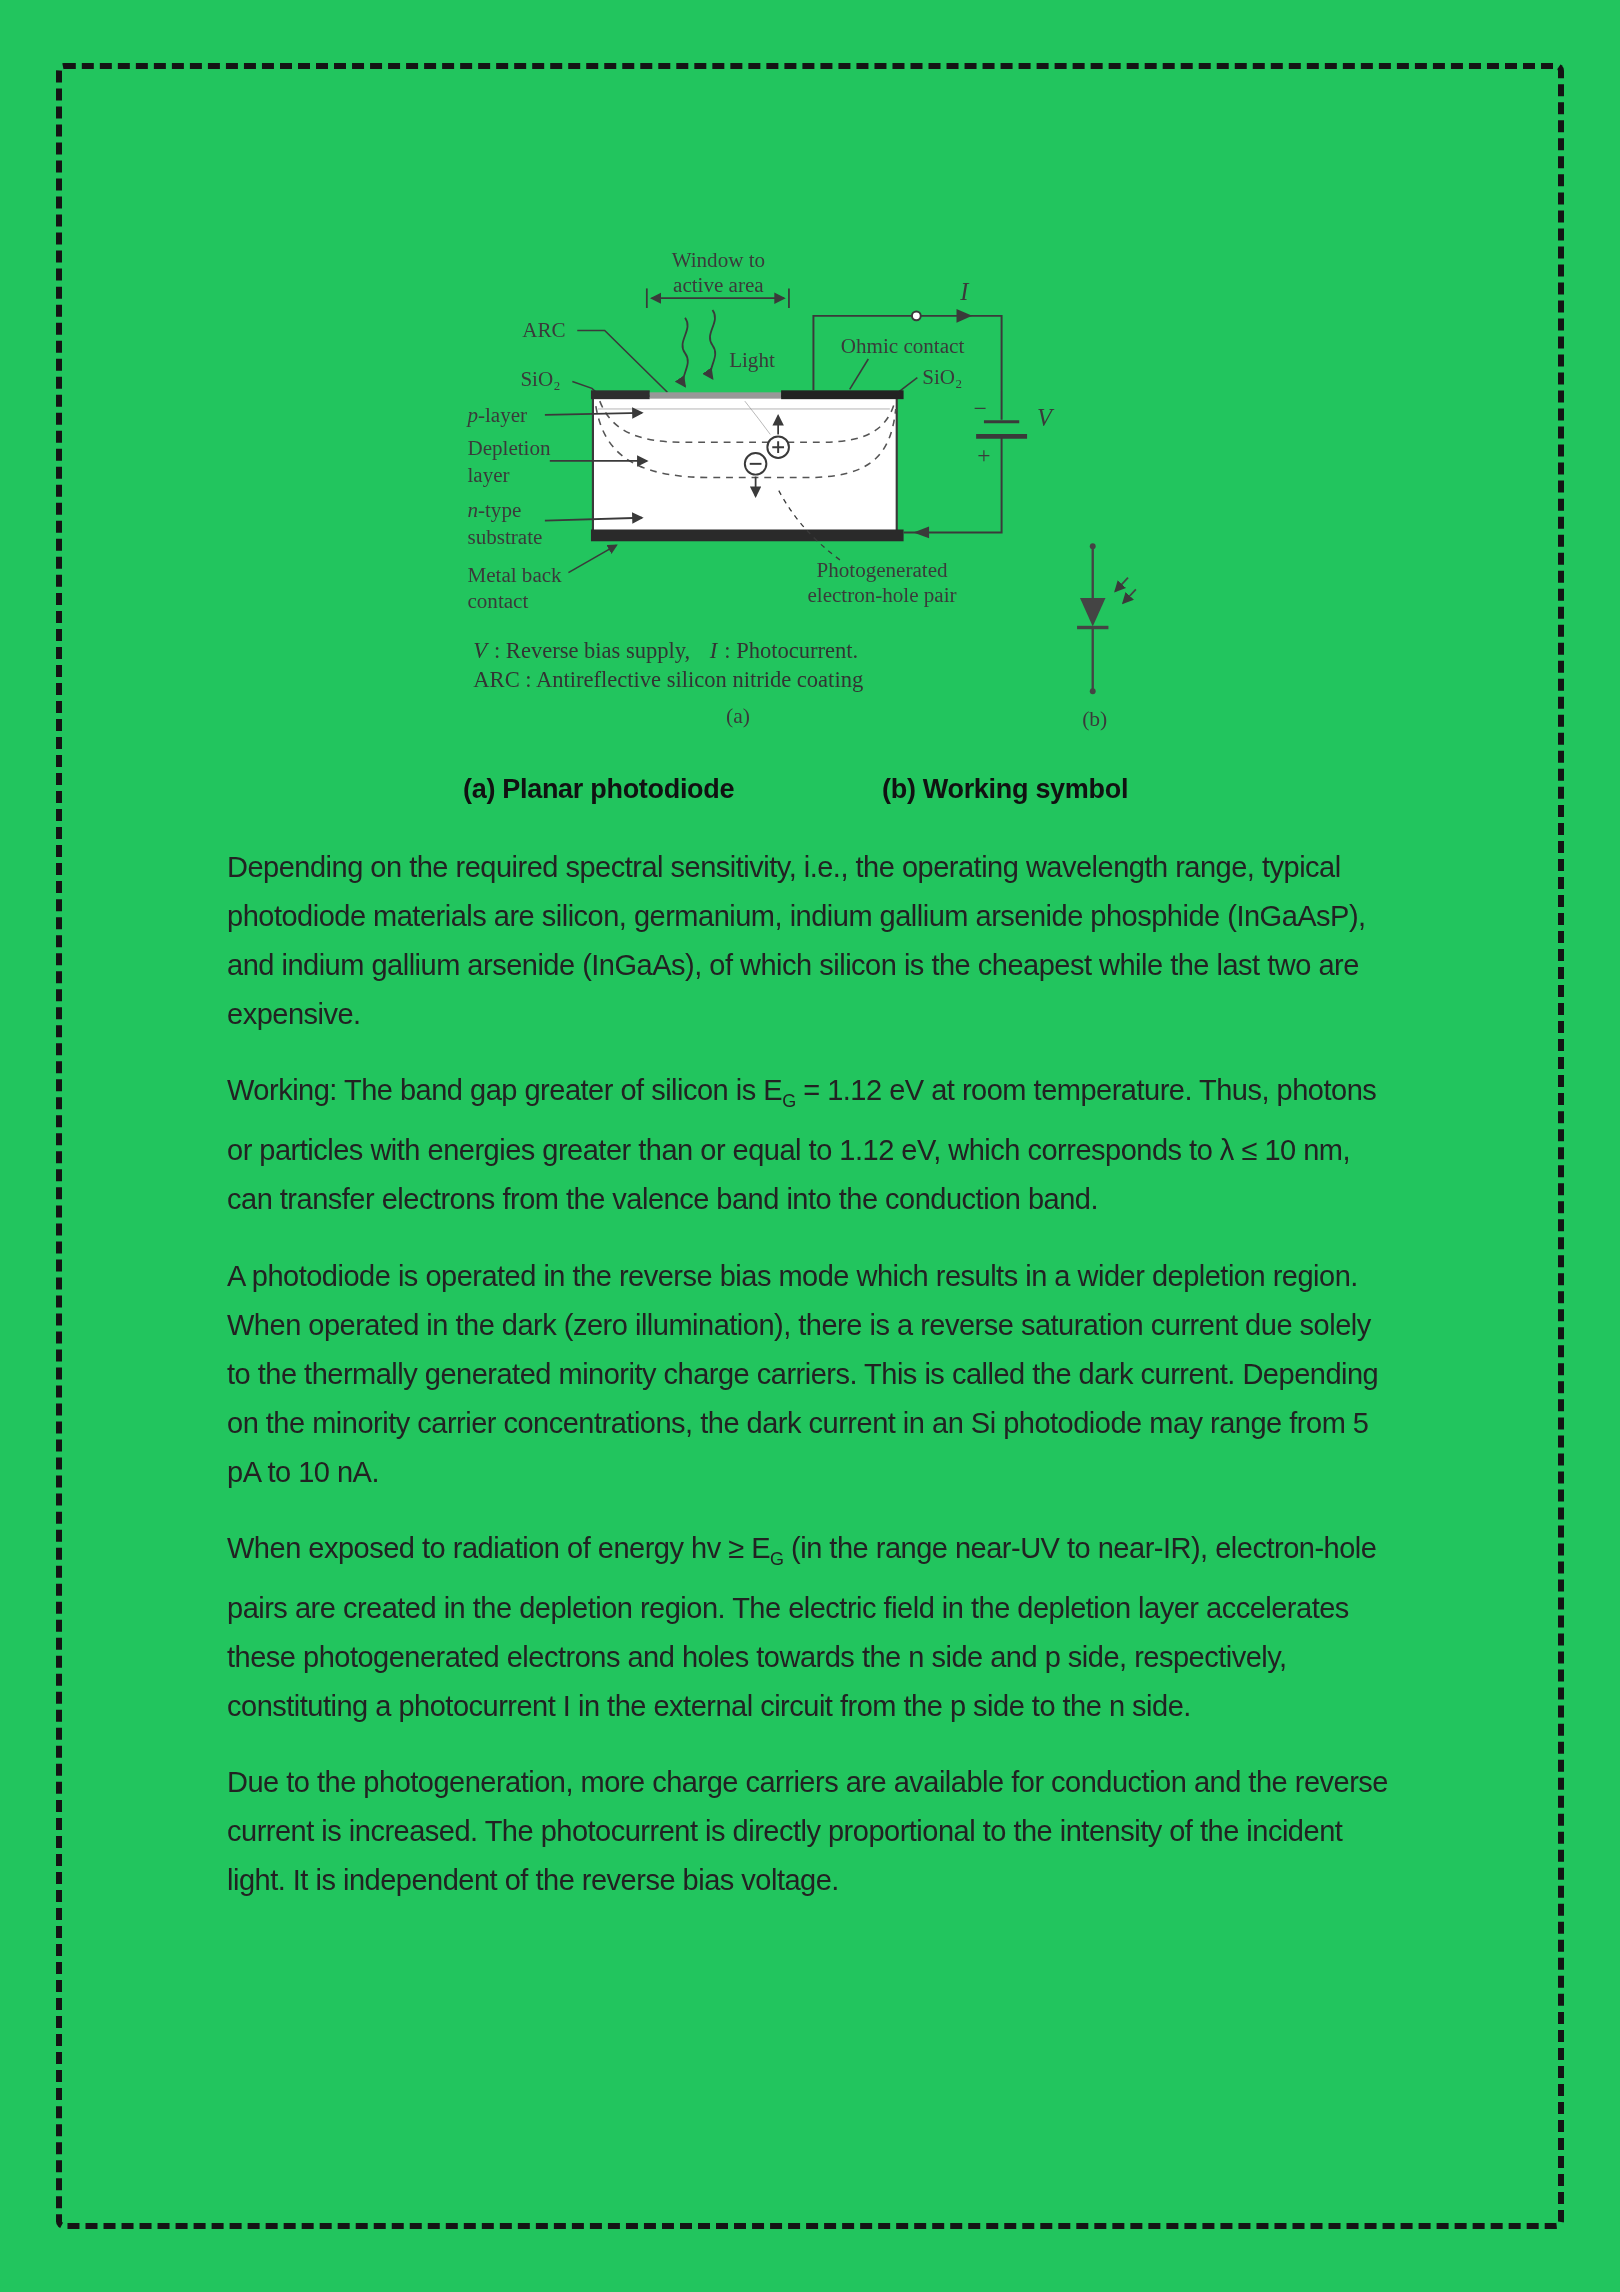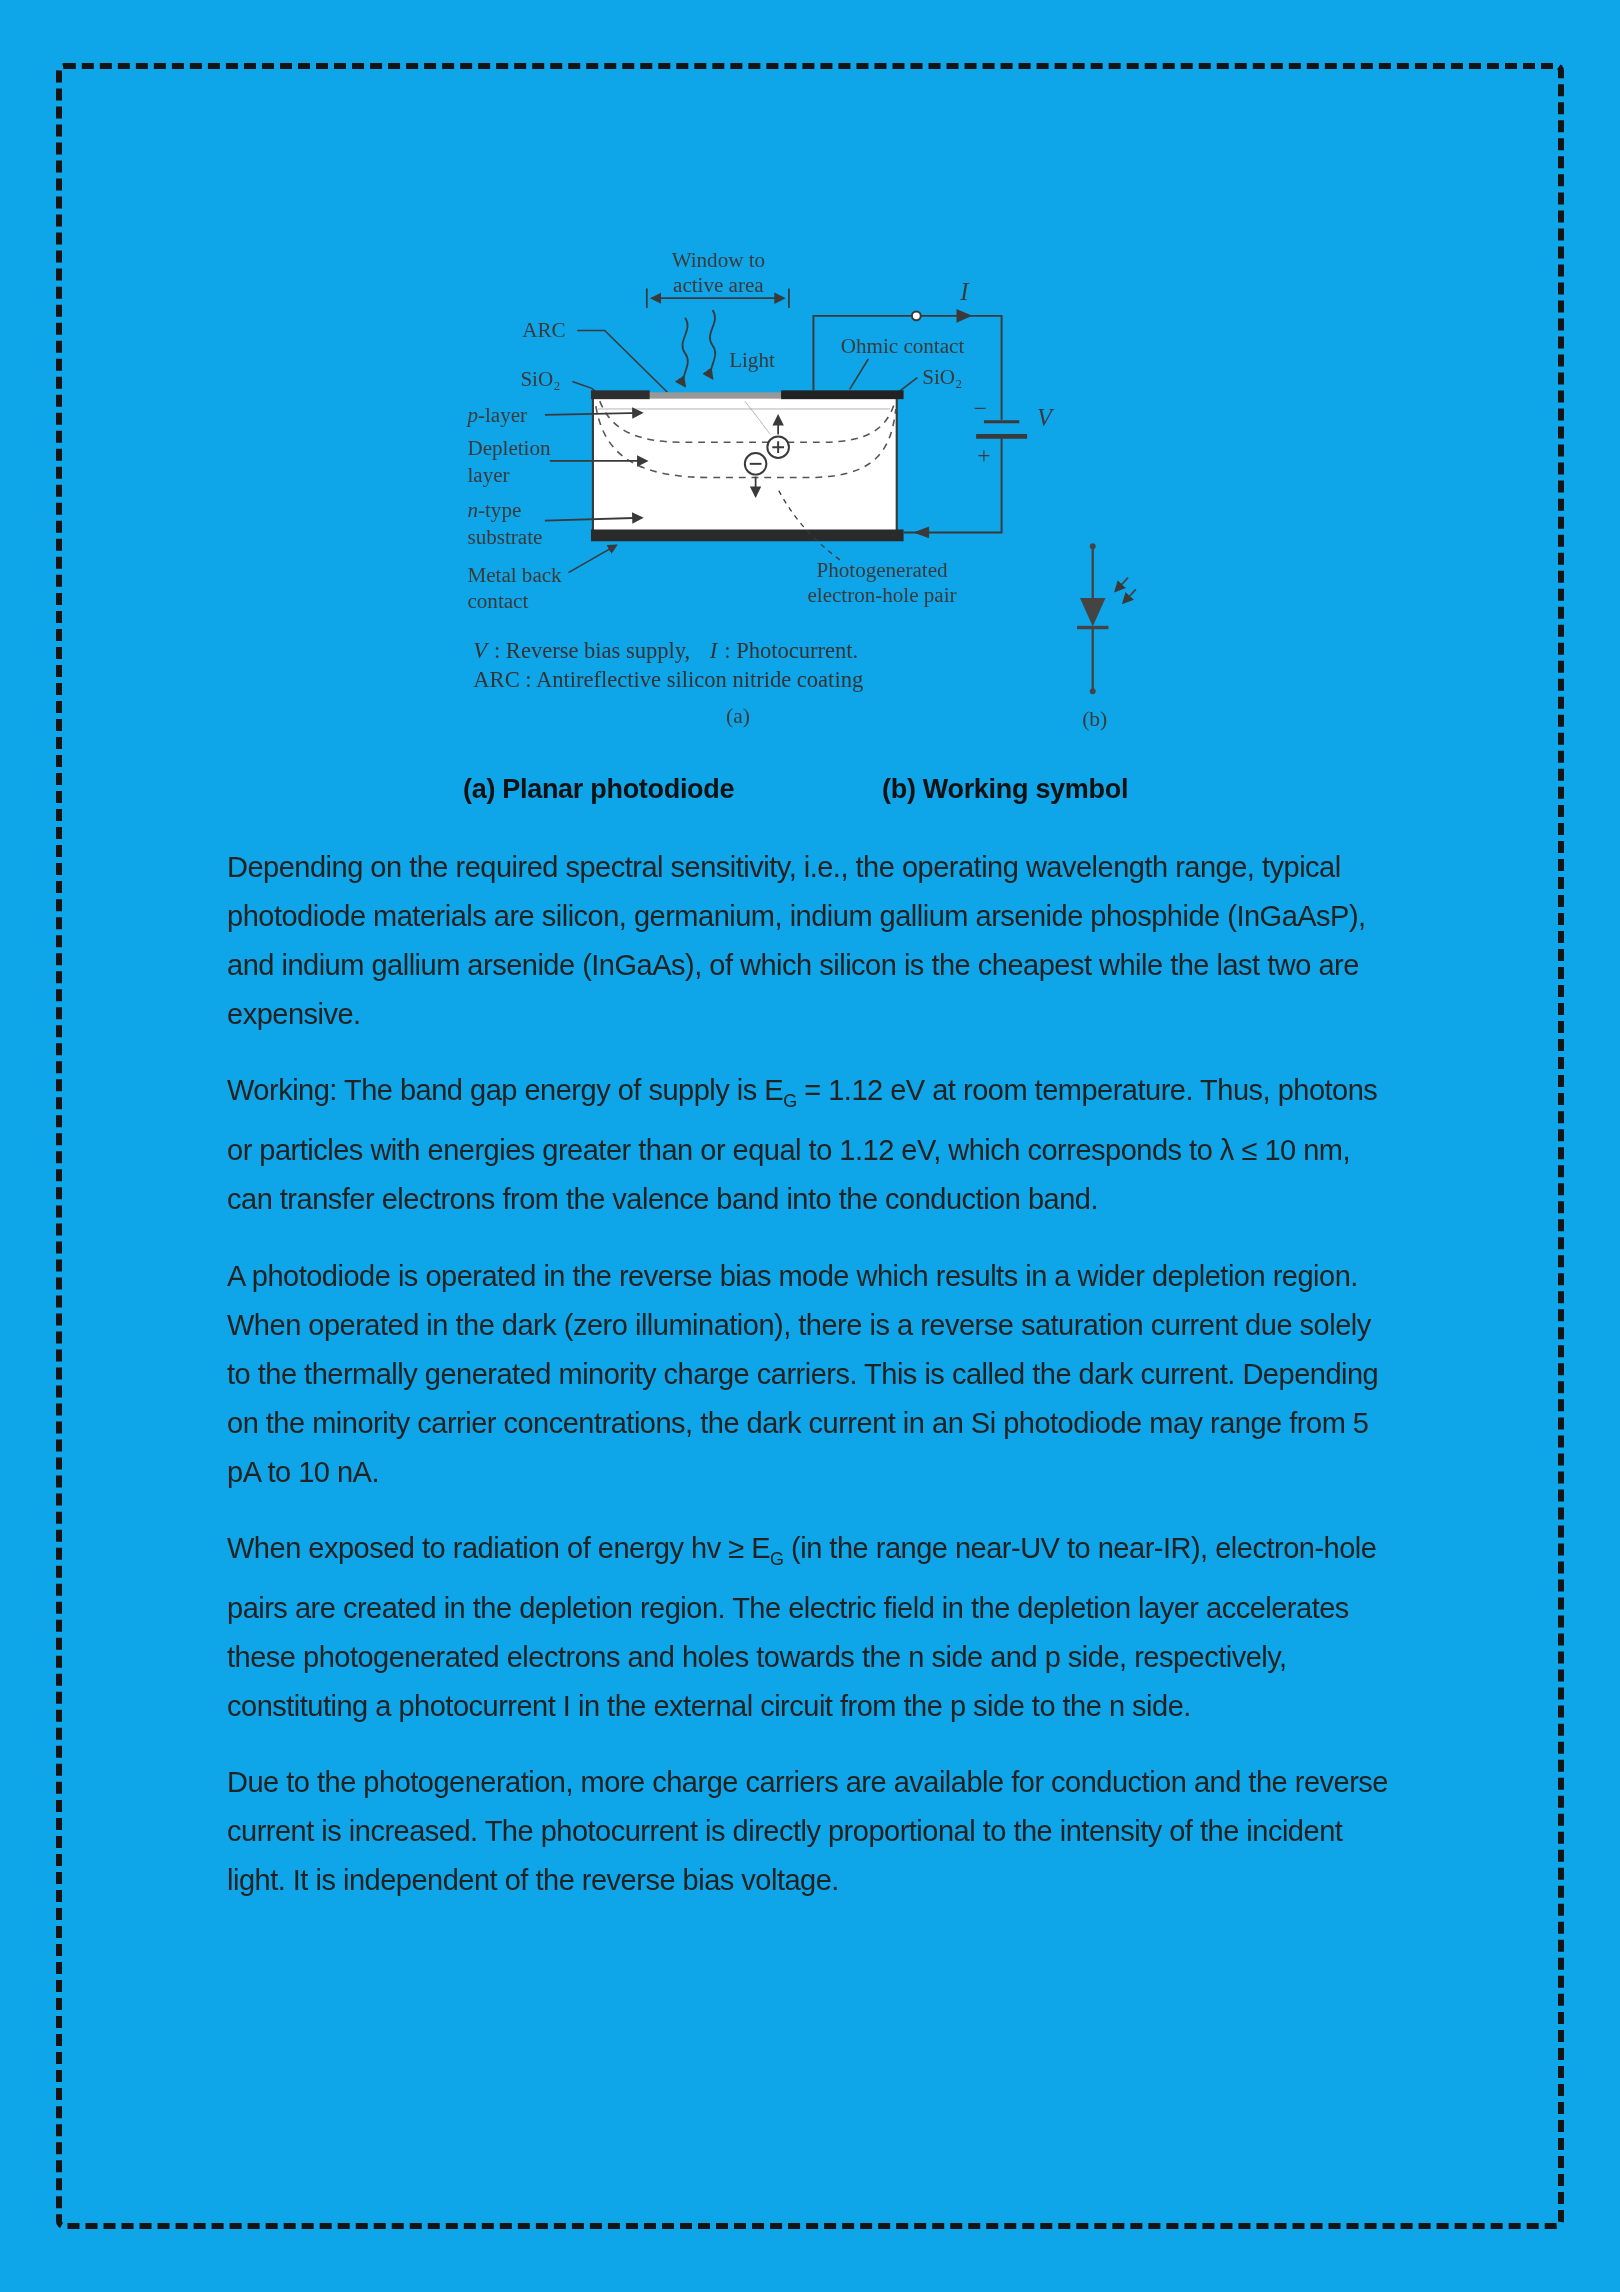--- a/index.html
+++ b/index.html
@@ -1,16 +1,16 @@
 <!DOCTYPE html>
 <html><head>
 <meta charset="utf-8">
 <style>
   html,body{margin:0;padding:0;background:#ffffff;}
-  .page{position:relative;width:1620px;height:2293px;background:#0ea5e9;overflow:hidden;
+  .page{position:relative;width:1620px;height:2293px;background:#22c55e;overflow:hidden;
         font-family:"Liberation Sans",sans-serif;}
   .border-frame{position:absolute;left:56px;top:63px;width:1496px;height:2154px;
         border:6.9px dashed #141414;border-radius:7.8px;}
   .figure-svg{position:absolute;left:0;top:0;width:1620px;height:765px;}
   .fig-label{font-family:"Liberation Serif",serif;font-size:21.5px;fill:#3a3a3a;}
   .fig-label-it{font-style:italic;}
   .fig-legend{font-family:"Liberation Serif",serif;font-size:23px;fill:#333333;}
   .fig-sub{font-family:"Liberation Serif",serif;font-size:22px;fill:#3a3a3a;}
   .fig-iv{font-family:"Liberation Serif",serif;font-size:25px;font-style:italic;fill:#3a3a3a;}
   .fig-sign{font-family:"Liberation Serif",serif;font-size:24px;fill:#3a3a3a;}
@@ -145,19 +145,19 @@
       <path d="M1159,601 L1146,615" stroke-width="1.8" marker-end="url(#arr)"></path>
       <text class="fig-sub" x="1117" y="740" text-anchor="middle" stroke="none">(b)</text>
     </g>
   </svg>
 
   <div class="caption caption-a">(a) Planar photodiode</div>
   <div class="caption caption-b">(b) Working symbol</div>
 
   <div class="body-text">
       <p><span>Depending on the required spectral sensitivity, i.e., the operating wavelength range, typical photodiode materials are silicon, germanium, indium gallium arsenide phosphide (InGaAsP), and indium gallium arsenide (InGaAs), of which silicon is the cheapest while the last two are expensive.</span></p>
-      <p><span class="seg-b">Working:</span><span> The band gap energy of supply is E</span><sub>G</sub><span> = 1.12 eV at room temperature. Thus, photons or particles with energies greater than or equal to 1.12 eV, which corresponds to λ ≤ 10 nm, can transfer electrons from the valence band into the conduction band.</span></p>
+      <p><span class="seg-b">Working:</span><span> The band gap greater of silicon is E</span><sub>G</sub><span> = 1.12 eV at room temperature. Thus, photons or particles with energies greater than or equal to 1.12 eV, which corresponds to λ ≤ 10 nm, can transfer electrons from the valence band into the conduction band.</span></p>
       <p><span>A photodiode is operated in the reverse bias mode which results in a wider depletion region. When operated in the dark (zero illumination), there is a reverse saturation current due solely to the thermally generated minority charge carriers. This is called the dark current. Depending on the minority carrier concentrations, the dark current in an Si photodiode may range from 5 pA to 10 nA.</span></p>
       <p><span>When exposed to radiation of energy hv ≥ E</span><sub>G</sub><span> (in the range near-UV to near-IR), electron-hole pairs are created in the depletion region. The electric field in the depletion layer accelerates these photogenerated electrons and holes towards the n side and p side, respectively, constituting a photocurrent I in the external circuit from the p side to the n side.</span></p>
       <p><span>Due to the photogeneration, more charge carriers are available for conduction and the reverse current is increased. The photocurrent is directly proportional to the intensity of the incident light. It is independent of the reverse bias voltage.</span></p>
     </div>
 </div>
 
 
 </body></html>

